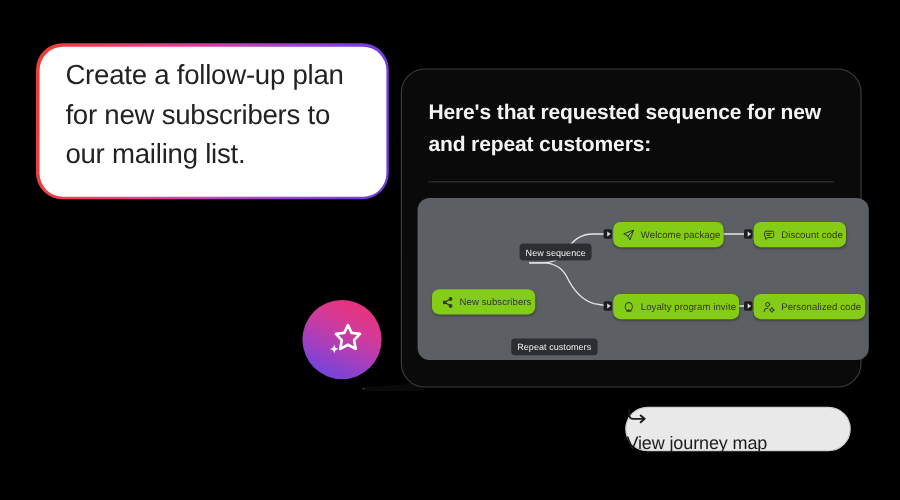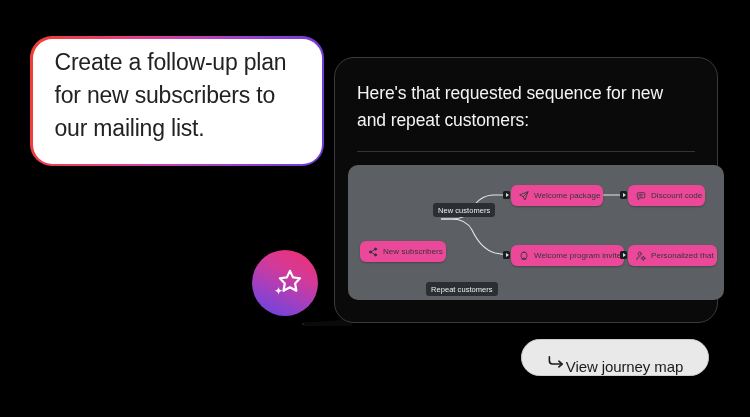--- a/index.html
+++ b/index.html
@@ -67,21 +67,21 @@
     overflow: hidden;
   }
   #assistant-header {
     padding: 22px 22px 0 22px;
   }
   #assistant-heading {
     font-size: 17.5px;
     line-height: 27px;
     color: #f4f4f4;
     letter-spacing: -0.1px;
-    font-weight: 400;
+    font-weight: 700;
   }
   #assistant-divider {
     margin-top: 17px;
     height: 1px;
     background: #343434;
     width: 100%;
   }
 
   
   #panel-tail {
@@ -106,21 +106,21 @@
   }
   #flow-svg {
     position: absolute;
     left: 0;
     top: 0;
   }
 
   .node {
     position: absolute;
     height: 21px;
-    background: #ec4899;
+    background: #84cc16;
     border-radius: 6px;
     display: flex;
     align-items: center;
     gap: 5px;
     padding: 0 3px 0 8px;
     box-sizing: border-box;
     box-shadow: 0 1px 2px rgba(0,0,0,0.28);
     white-space: nowrap;
   }
   .node-label {
@@ -194,23 +194,24 @@
     position: absolute;
     left: 521px;
     top: 339px;
     width: 188px;
     height: 37px;
     background: #e9e9e9;
     border: 1px solid #cfcfcf;
     border-radius: 18.5px;
     box-sizing: border-box;
     display: flex;
-    align-items: flex-end;
+    align-items: flex-start;
     justify-content: center;
     cursor: pointer;
+    flex-direction: column;
   }
   #view-journey-map-button .btn-label {
     font-size: 15px;
     color: #1c1c1c;
     letter-spacing: -0.1px;
   }
 </style>
 </head>
 <body>
 
@@ -285,41 +286,41 @@
 
   <div class="port" style="left:155px; top:86px;"></div>
   <div class="node" style="left:163px; top:80px;">
     <span class="node-icon">
       <svg width="10" height="10" viewBox="0 0 24 24" fill="none" stroke="#32363a" stroke-width="2" stroke-linecap="round" stroke-linejoin="round">
         <path d="M12 2.5 a7 7 0 0 1 7 7 v3 a7 7 0 0 1 -14 0 v-3 a7 7 0 0 1 7 -7 Z"></path>
         <line x1="7.5" y1="19.8" x2="16.5" y2="19.8"></line>
         <line x1="12" y1="16.4" x2="12" y2="19.8"></line>
       </svg>
     </span>
-    <span class="node-label">Welcome program invite</span>
+    <span class="node-label">Loyalty program invite</span>
   </div>
 
   <div class="port" style="left:272px; top:86px;"></div>
   <div class="node" style="left:280px; top:80px;">
     <span class="node-icon">
       <svg width="10" height="10" viewBox="0 0 24 24" fill="none" stroke="#32363a" stroke-width="2" stroke-linecap="round" stroke-linejoin="round">
         <circle cx="9" cy="6.5" r="4"></circle>
         <path d="M2 21 v-1.2 A6 6 0 0 1 8 14 h1.5"></path>
         <circle cx="17.5" cy="17.5" r="3.2"></circle>
         <line x1="17.5" y1="12.6" x2="17.5" y2="14.1"></line>
         <line x1="17.5" y1="20.9" x2="17.5" y2="22.4"></line>
         <line x1="22.4" y1="17.5" x2="20.9" y2="17.5"></line>
         <line x1="14.1" y1="17.5" x2="12.6" y2="17.5"></line>
       </svg>
     </span>
-    <span class="node-label">Personalized that</span>
+    <span class="node-label">Personalized code</span>
   </div>
 
   <div class="edge-label" style="left:85px; top:38px;">
-    <span>New customers</span>
+    <span>New sequence</span>
   </div>
   <div class="edge-label" style="left:78px; top:89px;margin-top:28px;">
     <span>Repeat customers</span>
   </div>
 
 </div>
 
 <div id="ai-avatar">
   <svg width="38" height="38" viewBox="0 0 40 40">
     <path d="M25.2 7.2 L28.4 14.1 L35.8 15.0 L30.6 20.5 L32.0 28.2 L25.2 24.5 L18.4 28.2 L19.8 20.5 L14.6 15.0 L22.0 14.1 Z" fill="none" stroke="#ffffff" stroke-width="2.3" stroke-linejoin="round"></path>

